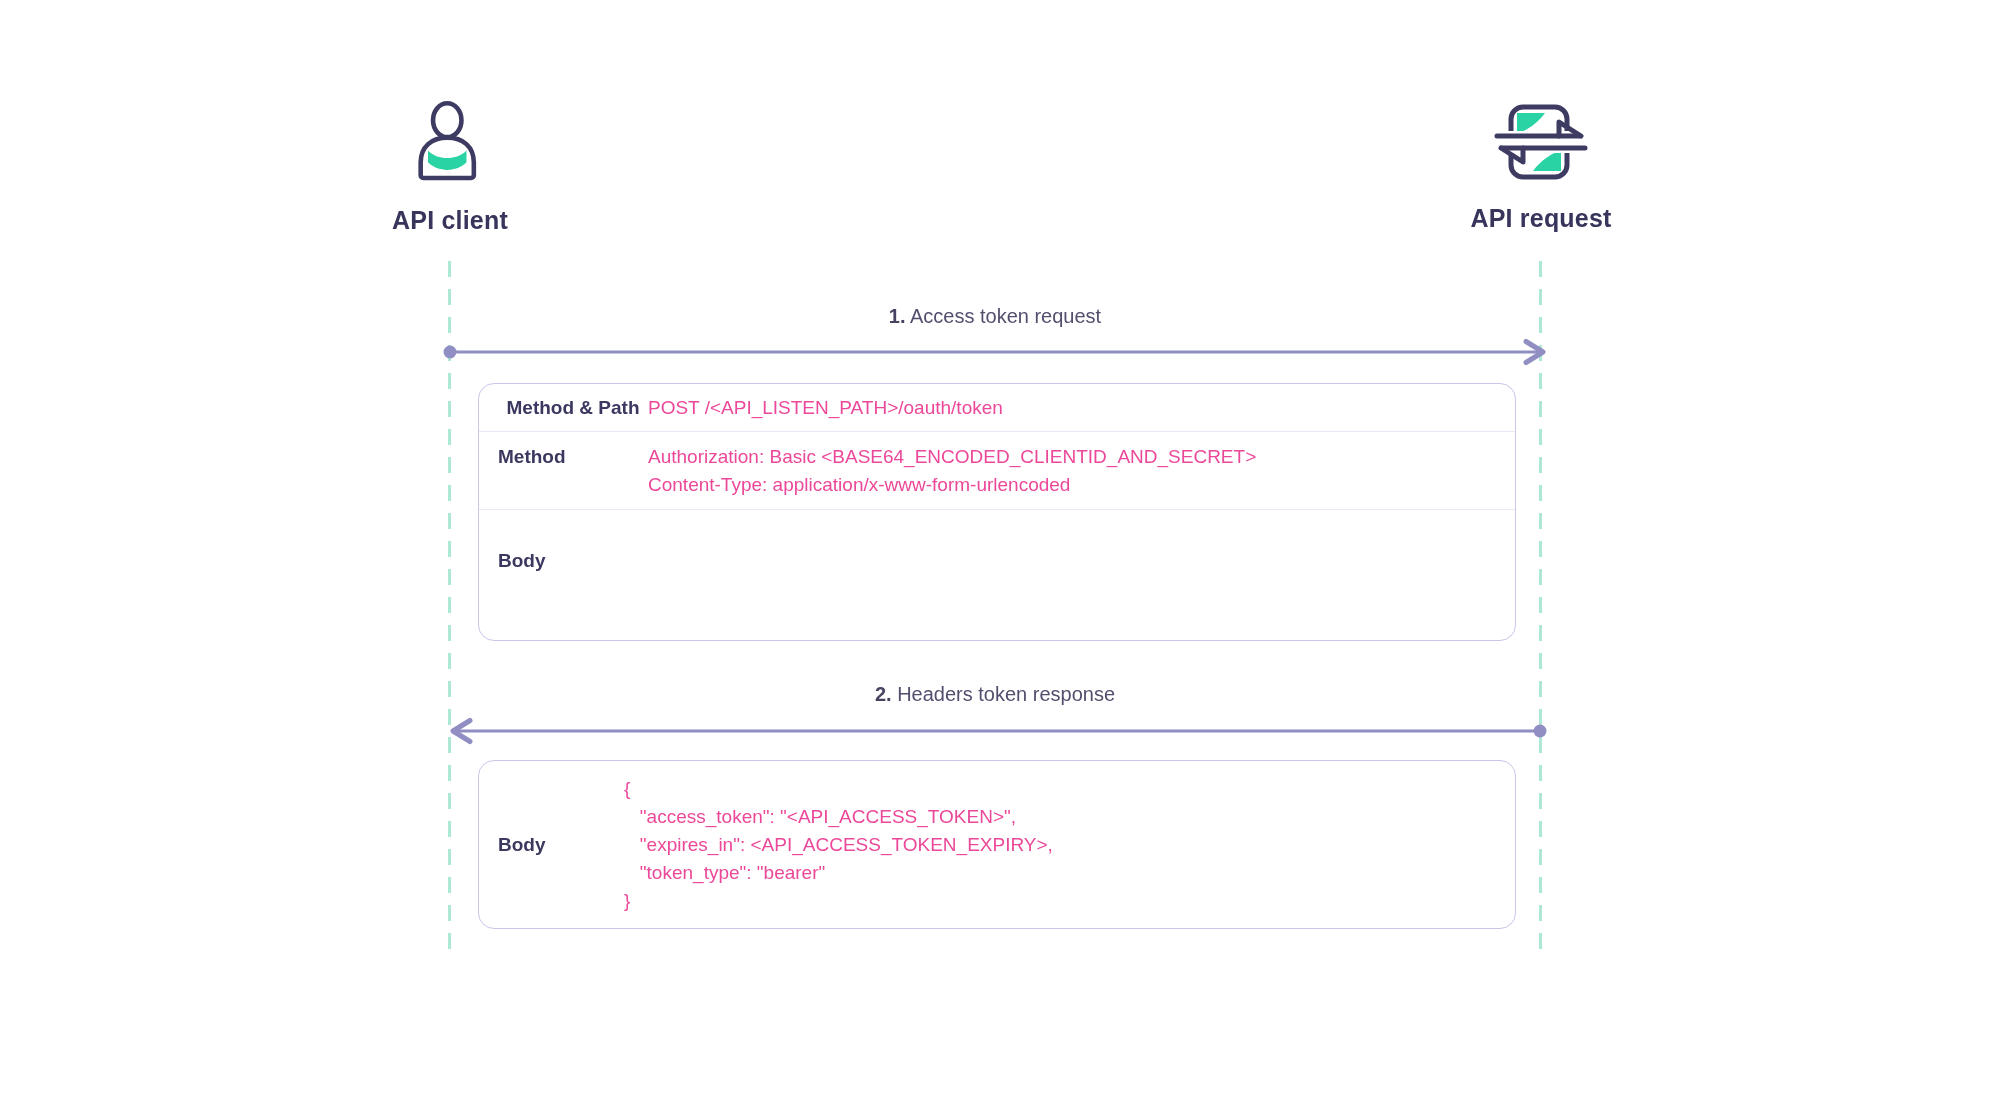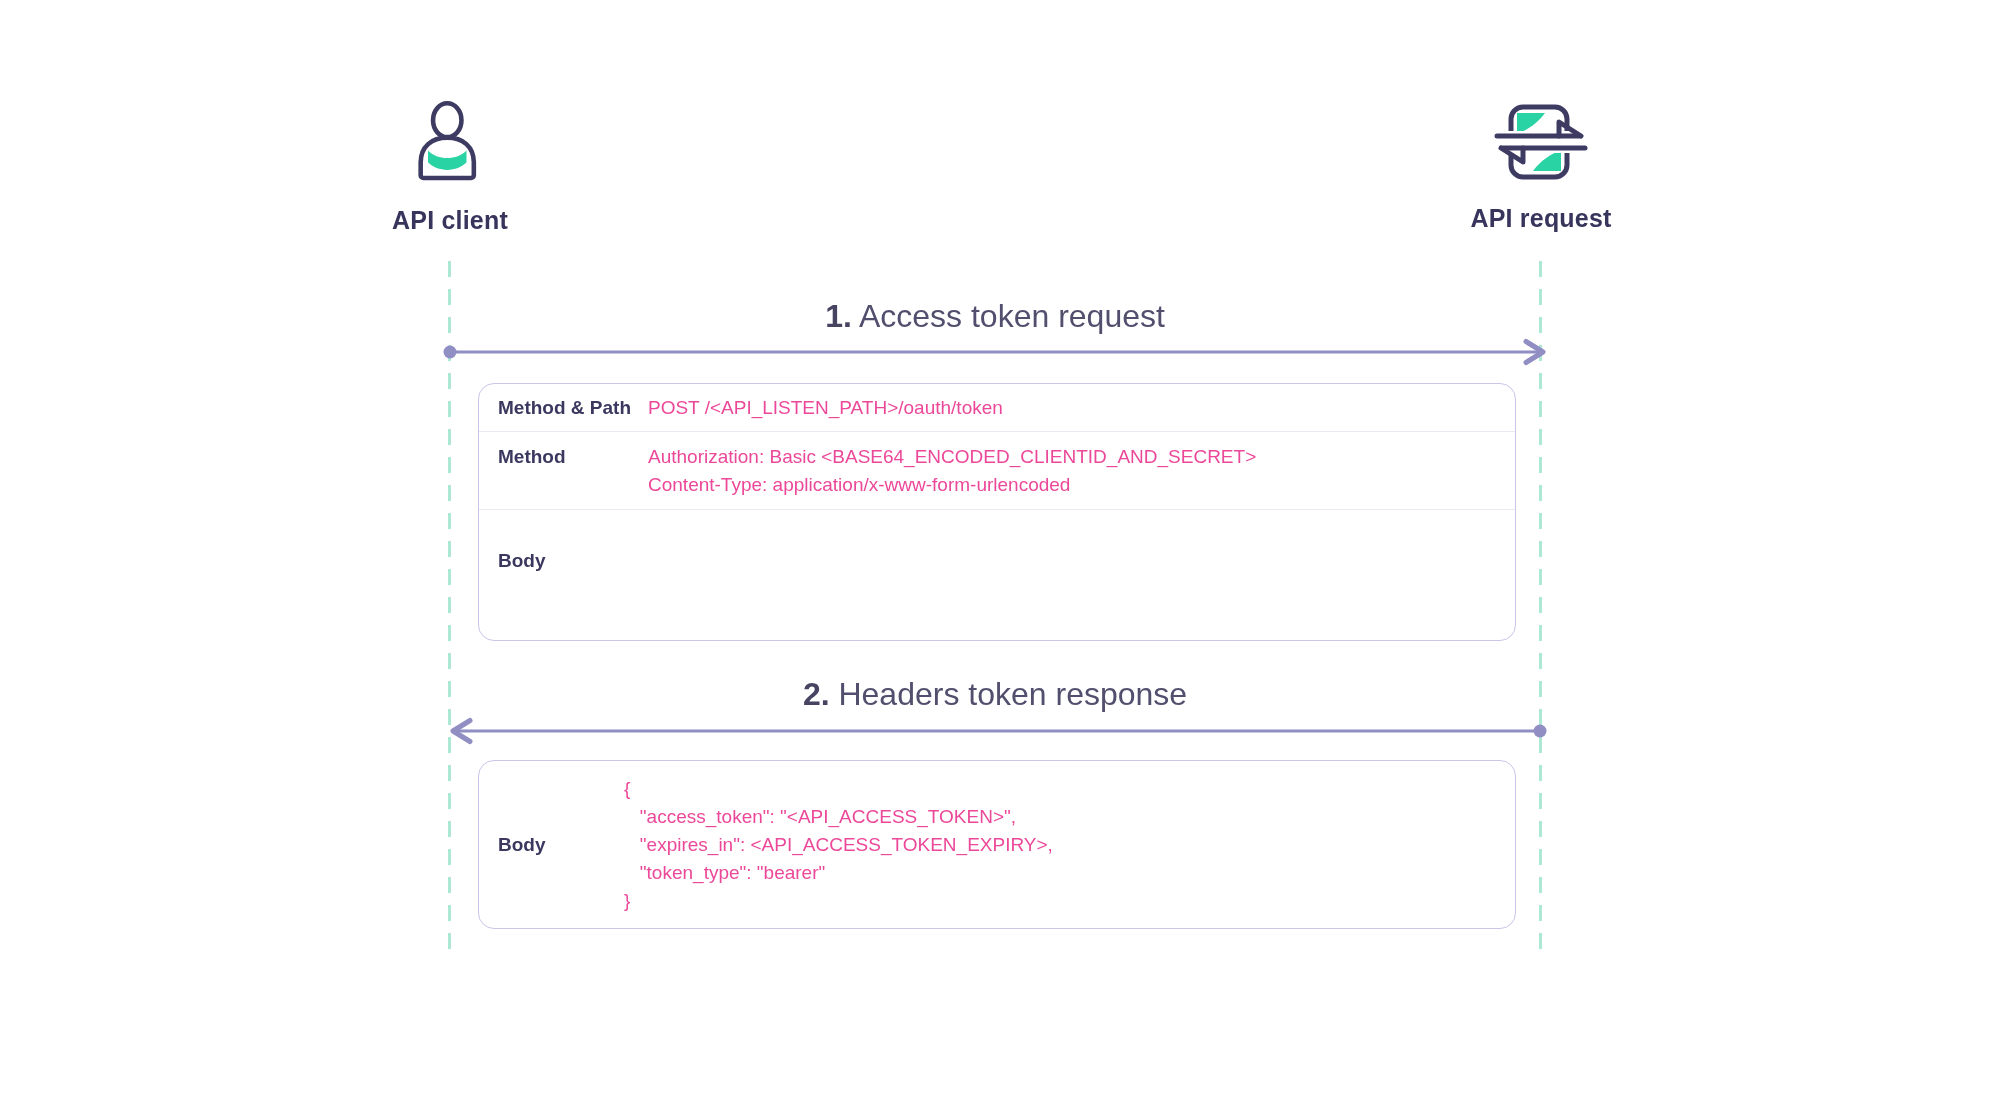--- a/index.html
+++ b/index.html
@@ -18,42 +18,42 @@
   
   .lifeline{
     position:absolute;top:261px;height:698px;width:3px;
     background:repeating-linear-gradient(to bottom,#ace8d4 0 16px,transparent 16px 28px);
   }
   .lifeline-left{left:448px;}
   .lifeline-right{left:1539px;}
   
   .msg-label{
     position:absolute;left:450px;width:1090px;text-align:center;
-    font-size:32px;color:#524f6e;line-height:34px;
+    font-size:20px;color:#524f6e;line-height:34px;
   }
   .msg-label b{font-weight:700;color:#474462;}
   .msg-label-1{top:299px;}
   .msg-label-2{top:677px;}
   .arrow{position:absolute;left:440px;width:1116px;height:28px;}
   .arrow-1{top:338px;}
   .arrow-2{top:717px;}
   .arrow line{stroke:#908ec3;stroke-width:3;}
   .arrow circle{fill:#908ec3;}
   .arrow polyline{stroke:#908ec3;stroke-width:5;fill:none;stroke-linecap:round;stroke-linejoin:round;}
   
   .msg-table{
     position:absolute;left:478px;width:1038px;box-sizing:border-box;
     border:1.5px solid #cac6e9;border-radius:16px;background:#fff;
     display:flex;flex-direction:column;font-size:19px;
   }
   .table-request{top:383px;height:258px;}
   .table-response{top:760px;height:169px;}
   .trow{display:flex;align-items:center;box-sizing:border-box;flex:none;}
   .trow + .trow{border-top:1px solid #eae8f5;}
-  .row-method{height:47px;}
+  .row-method{height:47px;text-align:center;}
   .row-headers{height:78px;}
   .row-body-request{flex:1;}
   .row-body-response{flex:1;}
   .tlabel{
     width:169px;padding-left:19px;box-sizing:border-box;flex:none;
     font-weight:700;color:#3b3860;
   }
   .table-response .tlabel{width:145px;}
   .shift-half{transform:translateY(-14px);}
   .tvalue{color:#ec4899;line-height:28px;}

